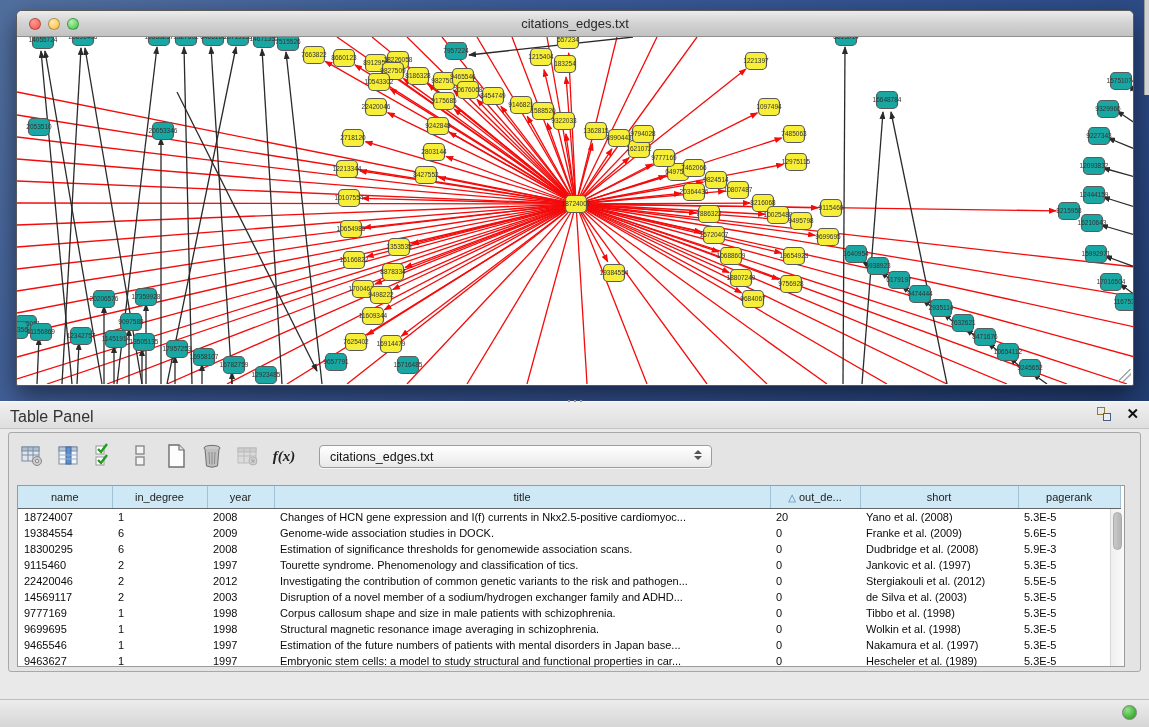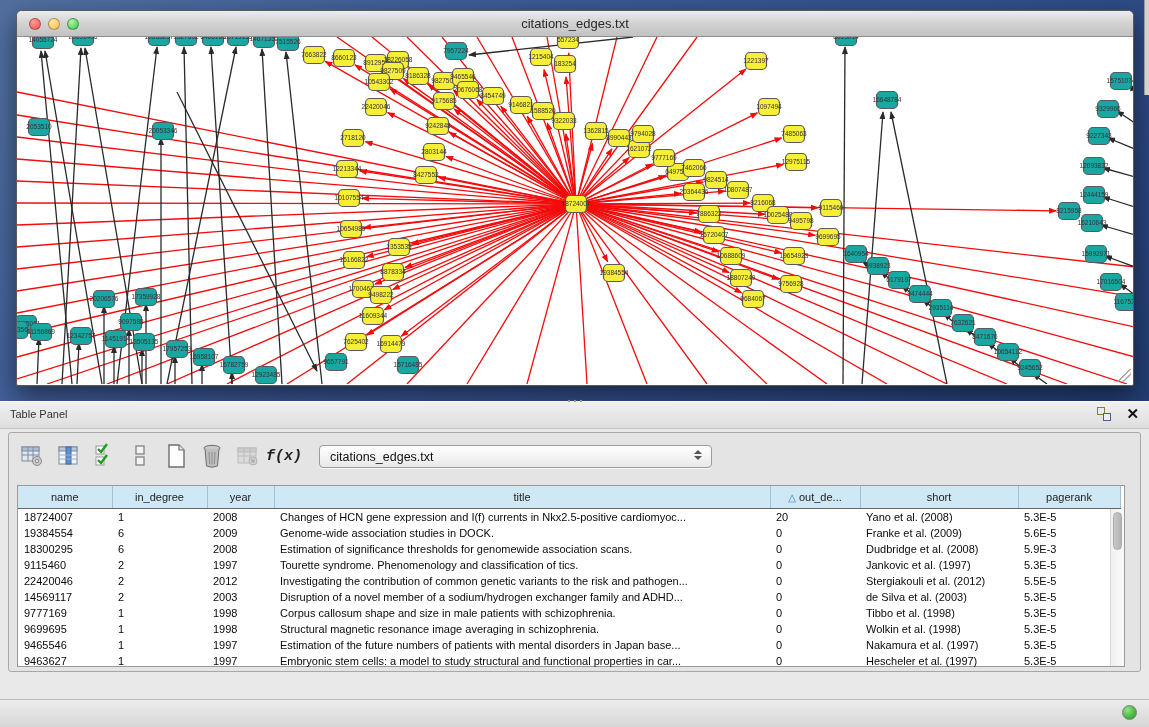--- a/index.html
+++ b/index.html
@@ -25,36 +25,36 @@
   .canvas svg { position:absolute; left:0; top:0; }
   .grip { position:absolute; right:2px; bottom:2px; width:13px; height:13px;
     background:
       linear-gradient(135deg,transparent 44%,#aaa 46%,#aaa 52%,transparent 54%),
       linear-gradient(135deg,transparent 64%,#aaa 66%,#aaa 72%,transparent 74%); }
 
   
   .panel { position:absolute; left:0; top:401px; width:1149px; height:298px; background:#e9e9e9; }
   .panel-header { position:relative; height:28px; background:linear-gradient(#f0f0f0,#dedede);
     border-top:1px solid #f9f9f9; border-bottom:1px solid #c4c4c4; }
-  .panel-title { position:absolute; left:10px; top:6px; font-size:11px; color:#333; }
+  .panel-title { position:absolute; left:10px; top:6px; font-size:16px; color:#333; }
   .ph-icons { position:absolute; right:10px; top:4px; display:flex; gap:14px; align-items:center; }
   .float-ic { position:relative; width:16px; height:16px; }
   .float-ic .sq1 { position:absolute; left:1px; top:1px; width:8px; height:8px; border:1.5px solid #8d7b3c; background:transparent; }
   .float-ic .sq2 { position:absolute; right:1px; bottom:1px; width:8px; height:8px; border:1.5px solid #4a5f86; background:#eee; }
   .x-ic { font-size:15px; font-weight:bold; color:#111; line-height:16px; cursor:default; }
   .splitter-dots { position:absolute; left:566px; top:-3px; width:18px; height:4px;
     background:radial-gradient(circle,#999 1px,transparent 1.6px); background-size:6px 4px; }
 
   .panel-box { position:absolute; left:8px; top:31px; width:1133px; height:240px;
     background:#e4e4e4; border:1px solid #a8a8a8; border-radius:3px; }
 
   .toolbar { position:absolute; left:8px; top:6px; height:34px; display:flex; align-items:center; gap:6px; }
   .tbtn { width:30px; height:30px; display:flex; align-items:center; justify-content:center; border-radius:4px; }
   .tbtn svg { display:block; }
-  .fx { font-family:Liberation Mono, monospace; font-style:italic; font-weight:bold; font-size:15px; color:#222; }
+  .fx { font-family:Liberation Serif, serif; font-style:italic; font-weight:bold; font-size:15px; color:#222; }
   .combo { position:relative; margin-left:14px; width:393px; height:23px; border:1px solid #9c9c9c; border-radius:4px;
     background:linear-gradient(#ffffff,#f2f2f2 60%,#e8e8e8); box-shadow:0 1px 0 rgba(255,255,255,.7); }
   .combo-val { position:absolute; left:10px; top:4px; font-size:12.5px; color:#111; }
   .combo-arrows { position:absolute; right:9px; top:4px; display:flex; flex-direction:column; gap:2px; }
   .combo-arrows i { display:block; width:0; height:0; border-left:4px solid transparent; border-right:4px solid transparent; }
   .combo-arrows .up { border-bottom:4px solid #555; }
   .combo-arrows .dn { border-top:4px solid #555; }
 
   .table-wrap { position:absolute; left:8px; top:52px; width:1108px; height:182px; background:#fff; border:1px solid #9a9a9a; }
   table.grid { border-collapse:collapse; table-layout:fixed; width:1102px; font-size:11px; }
@@ -889,21 +889,21 @@
                 <td>0</td>
                 <td>Nakamura et al. (1997)</td>
                 <td>5.3E-5</td>
               </tr>
               <tr>
                 <td>9463627</td>
                 <td>1</td>
                 <td>1997</td>
                 <td>Embryonic stem cells: a model to study structural and functional properties in car...</td>
                 <td>0</td>
-                <td>Hescheler et al. (1997)</td>
+                <td>Hescheler et al. (1989)</td>
                 <td>5.3E-5</td>
               </tr>
             </tbody>
         </table>
         <div class="vscroll">
           <div class="vthumb"></div>
         </div>
       </div>
 
       <div class="tabs">

